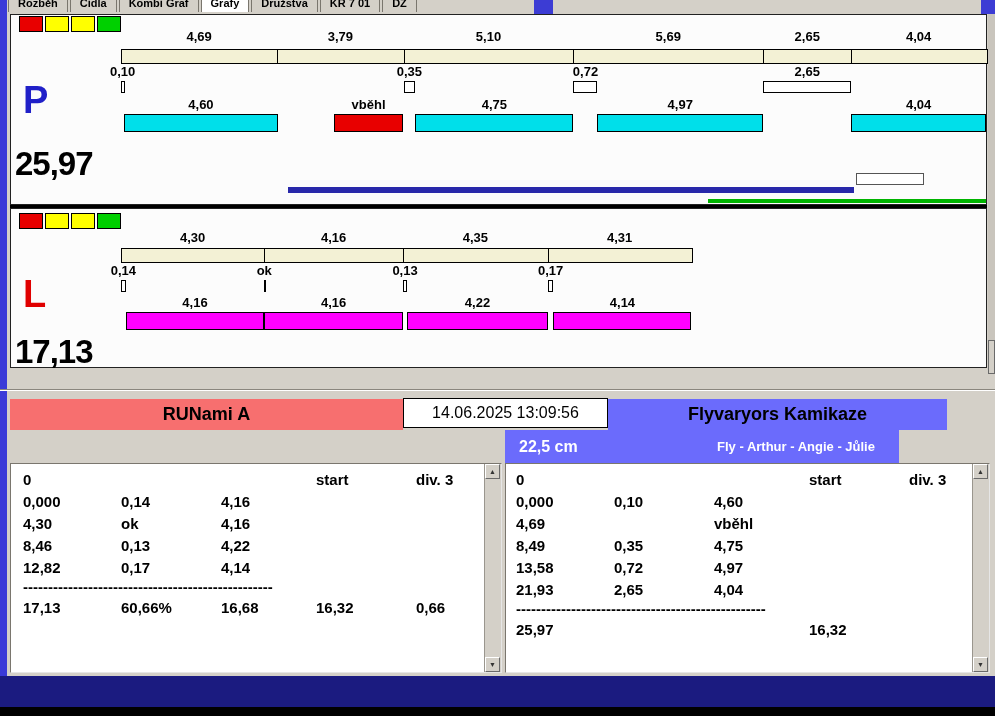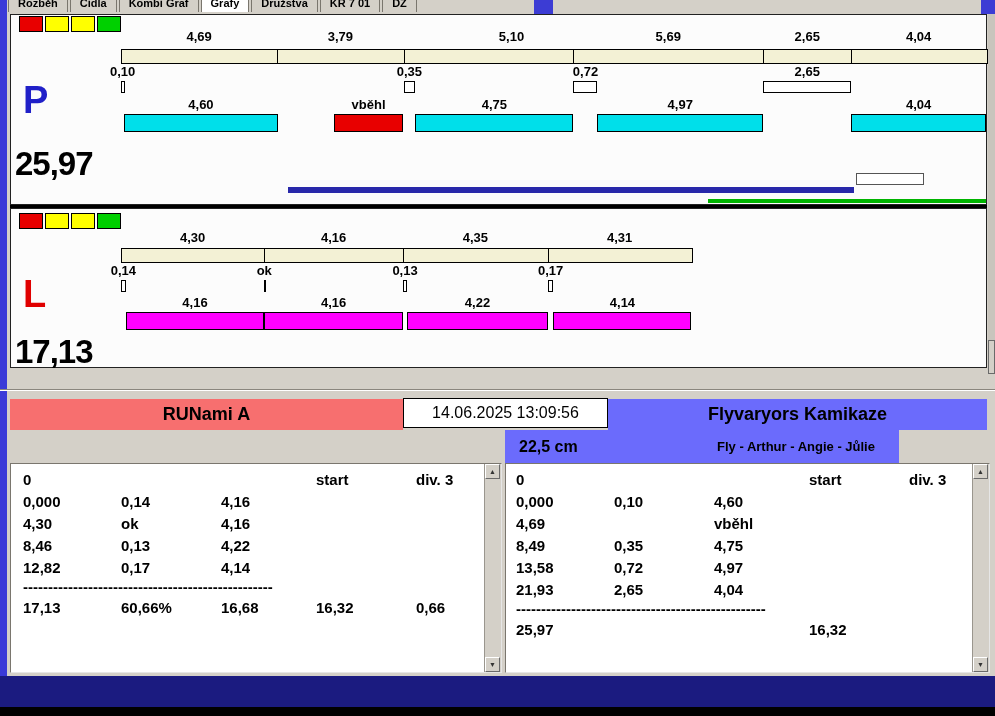--- a/index.html
+++ b/index.html
@@ -46,26 +46,26 @@
   .vthumb{position:absolute;left:0;top:326px;width:7px;height:34px;background:#d4d0c8;border:1px solid #6a6a6a;box-sizing:border-box;}
 
   .hsep{position:absolute;left:0;top:389px;width:995px;height:0;border-top:1px solid #8a867e;border-bottom:1px solid #fff;}
 
   
   .hdr{position:absolute;box-sizing:border-box;}
   .red1{left:10px;top:399px;width:393px;height:31px;display:flex;align-items:center;justify-content:center;
         font-size:18px;font-weight:bold;}
   .ts{left:403px;top:398px;width:205px;height:30px;background:#fff;border:1px solid #000;display:flex;
       align-items:center;justify-content:center;font-size:16px;}
-  .blue1{left:608px;top:399px;width:379px;height:31px;display:flex;align-items:center;justify-content:center;
+  .blue1{left:608px;top:399px;width:339px;height:31px;display:flex;align-items:center;justify-content:center;
         font-size:18px;font-weight:bold;}
   .red2{left:10px;top:430px;width:495px;height:33px;color:#fff;font-weight:bold;}
   .red2 .sub{position:absolute;left:0;top:0;width:400px;height:33px;display:flex;align-items:center;justify-content:center;font-size:13px;}
   .red2 .hgt{position:absolute;right:24px;top:0;height:33px;display:flex;align-items:center;font-size:16px;}
-  .blue2{left:505px;top:430px;width:394px;height:33px;color:#000000;font-weight:bold;}
+  .blue2{left:505px;top:430px;width:394px;height:33px;color:#ffffff;font-weight:bold;}
   .blue2 .hgt{position:absolute;left:14px;top:0;height:33px;display:flex;align-items:center;font-size:16px;}
   .blue2 .sub{position:absolute;left:100px;top:0;width:382px;height:33px;display:flex;align-items:center;justify-content:center;font-size:13px;}
 
   
   .tpanel{position:absolute;top:463px;height:210px;background:#fff;border:1px solid;
           border-color:#7a766e #e6e6e6 #e6e6e6 #7a766e;box-sizing:border-box;}
   .tpanel.tleft{left:10px;width:492px;}
   .tpanel.tright{left:505px;width:485px;}
   .rows{position:absolute;left:0;top:4px;right:17px;bottom:0;overflow:hidden;}
   .trow{height:22px;display:flex;align-items:center;padding-left:12px;font-size:15px;font-weight:bold;white-space:nowrap;}
@@ -116,21 +116,21 @@
         <div class="seg" style="width: 88.298px;"></div>
         <div class="seg last" style="width: 134.613px;"></div>
       </div>
     <div class="lane-letter" style="color: rgb(32, 32, 200);">P</div>
     <div class="lane-total" style="top:130px">25,97</div>
     <div class="marker-white"></div>
     <div class="line-blue"></div>
     <div class="line-green"></div>
   <span class="glabel seg-label" style="left: 188.135px;">4,69</span>
       <span class="glabel seg-label" style="left: 329.412px;">3,79</span>
-      <span class="glabel seg-label" style="left: 477.52px; margin-left: 23px;">5,10</span>
+      <span class="glabel seg-label" style="left: 477.52px;">5,10</span>
       <span class="glabel seg-label" style="left: 657.281px;">5,69</span>
       <span class="glabel seg-label" style="left: 796.225px;">2,65</span>
       <span class="glabel seg-label" style="left: 907.681px;">4,04</span>
       <span class="glabel co-label" style="left: 111.666px;">0,10</span>
       <div class="co-box" style="left: 110px; width: 4px;"></div>
       <span class="glabel co-label" style="left: 398.385px;">0,35</span>
       <div class="co-box" style="left: 392.554px; width: 11.662px;"></div>
       <span class="glabel co-label" style="left: 574.481px;">0,72</span>
       <div class="co-box" style="left: 562.486px; width: 23.9904px;"></div>
       <span class="glabel co-label" style="left: 796.225px;">2,65</span>

